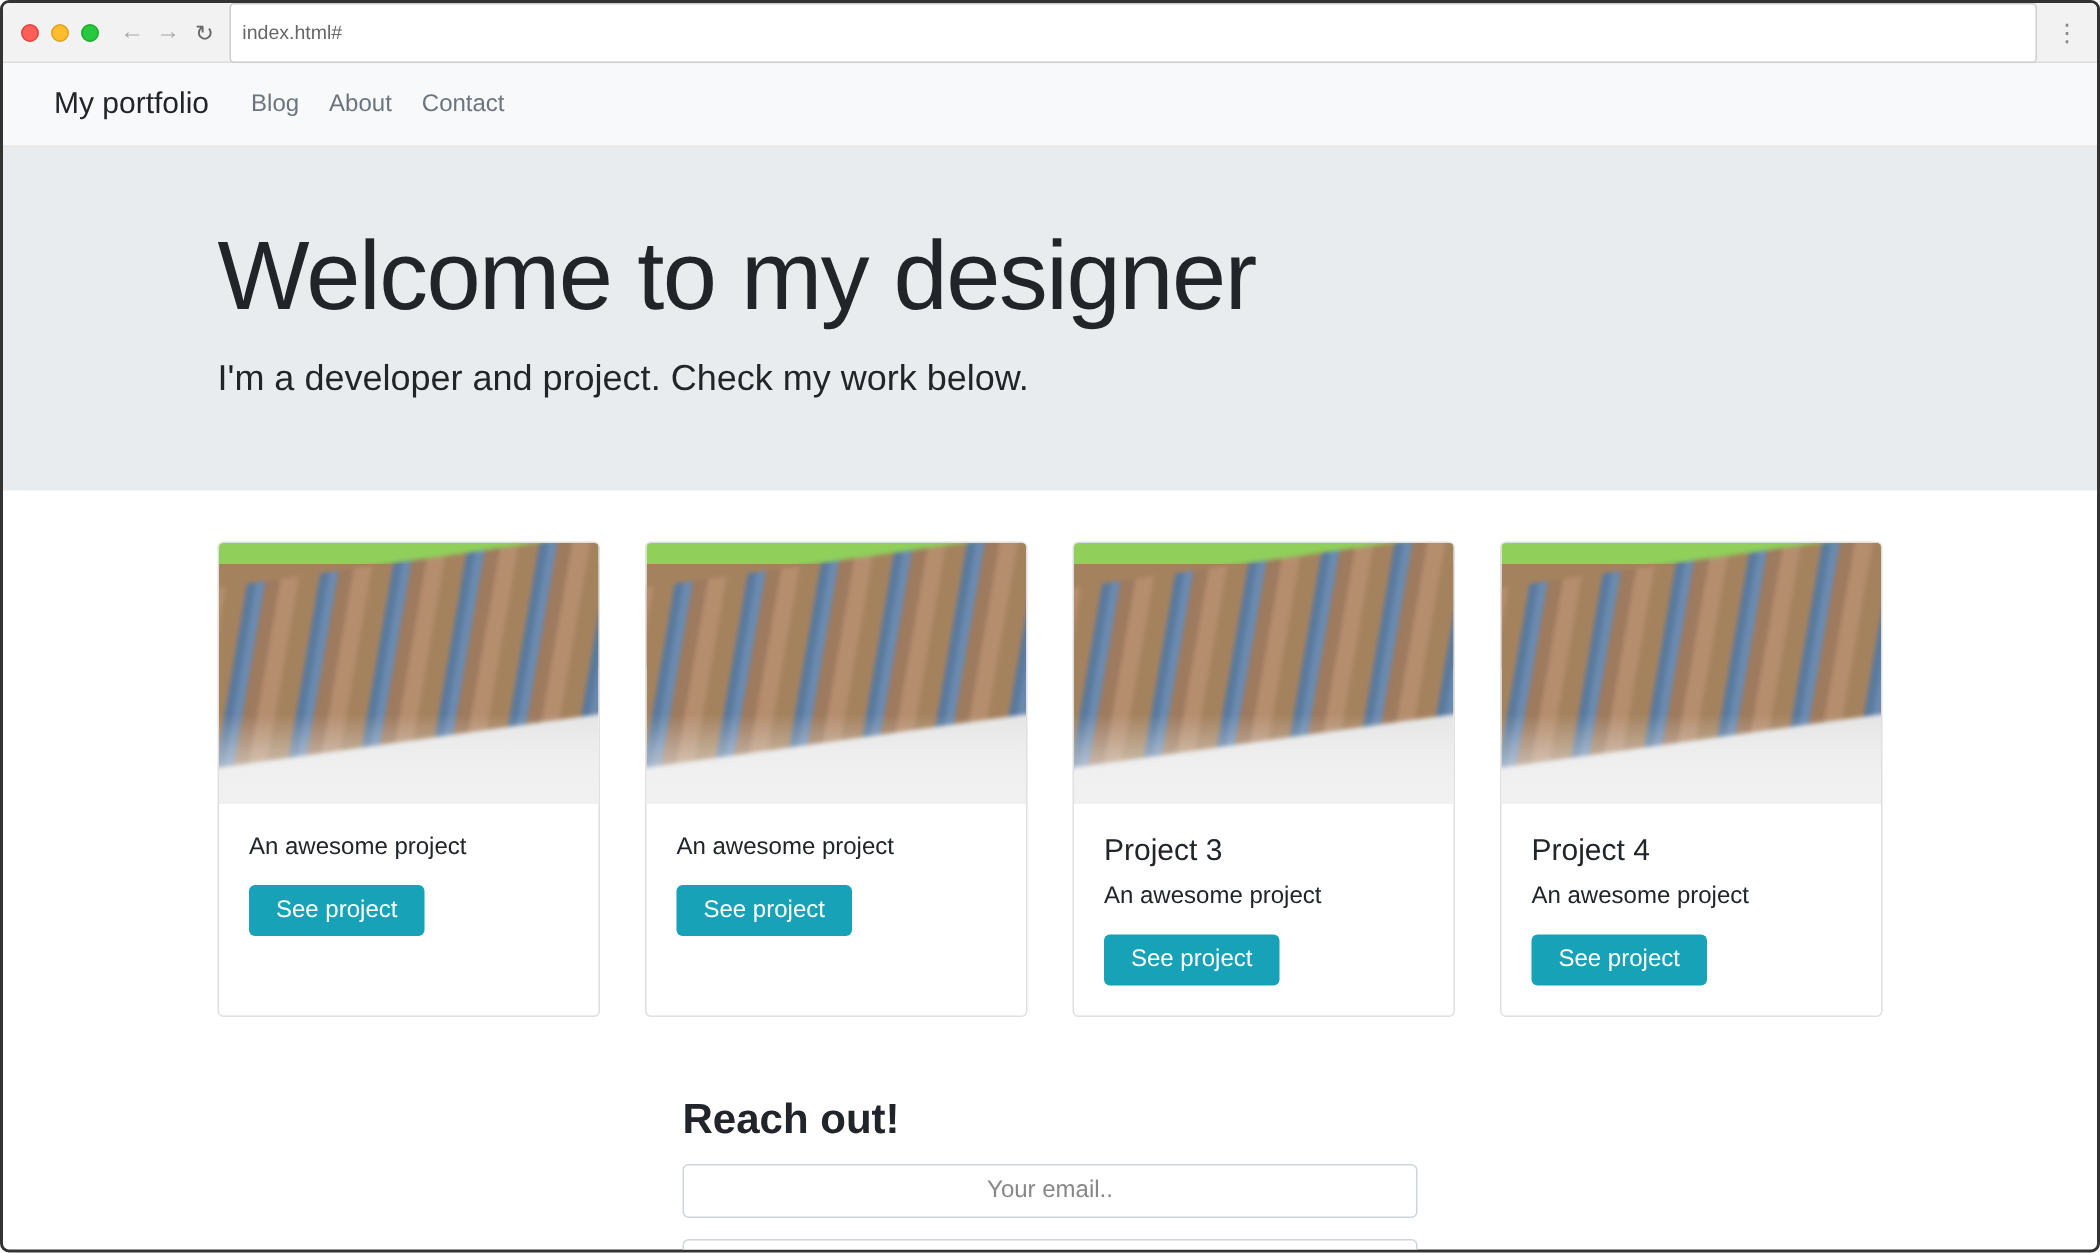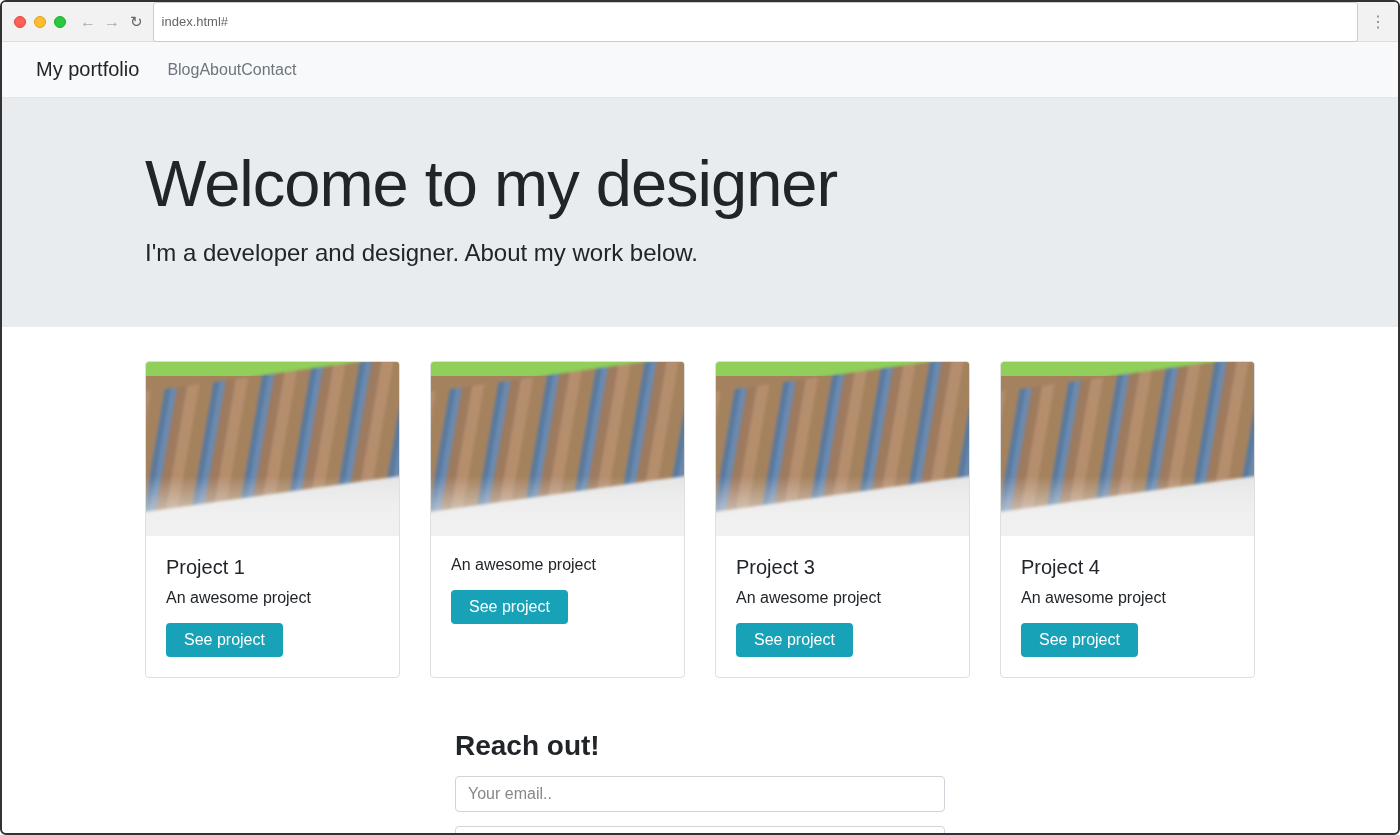--- a/index.html
+++ b/index.html
@@ -84,20 +84,21 @@
     }
     .navbar-brand {
       font-size: 20px;
       color: #212529;
       font-weight: 400;
       margin-right: 28px;
       cursor: pointer;
     }
     .navbar-nav {
       display: flex;
+      gap: 20px;
     }
     .nav-link {
       color: #6c757d;
       font-size: 16px;
       cursor: pointer;
     }
     
     .hero {
       background: #e9ecef;
       padding: 48px 0 60px 0;
@@ -203,20 +204,21 @@
       margin-bottom: 14px;
     }
     .form-control {
       width: 100%;
       padding: 8px 12px;
       font-size: 16px;
       border: 1px solid #ced4da;
       border-radius: 4px;
       color: #495057;
       margin-bottom: 14px;
+      text-align: center;
     }
     .form-control::placeholder {
       color: #888;
     }
   </style>
 </head>
 <body>
 
 <div class="browser-chrome">
   <div class="traffic-lights">
@@ -240,30 +242,29 @@
   <div class="navbar-nav">
     <span class="nav-link">Blog</span>
     <span class="nav-link">About</span>
     <span class="nav-link">Contact</span>
   </div>
 </div>
 
 <div class="hero">
   <div class="container">
     <h1>Welcome to my designer</h1>
-    <p>I'm a developer and designer. About my work below.</p>
+    <p>I'm a developer and project. Check my work below.</p>
   </div>
 </div>
 
 <div class="container">
   <div class="cards-row">
     <div class="card">
       <div class="card-img"></div>
       <div class="card-body">
-        <div class="card-title">Project 1</div>
         <div class="card-text">An awesome project</div>
         <button class="btn-info">See project</button>
       </div>
     </div>
     <div class="card">
       <div class="card-img"></div>
       <div class="card-body">
         <div class="card-text">An awesome project</div>
         <button class="btn-info">See project</button>
       </div>

